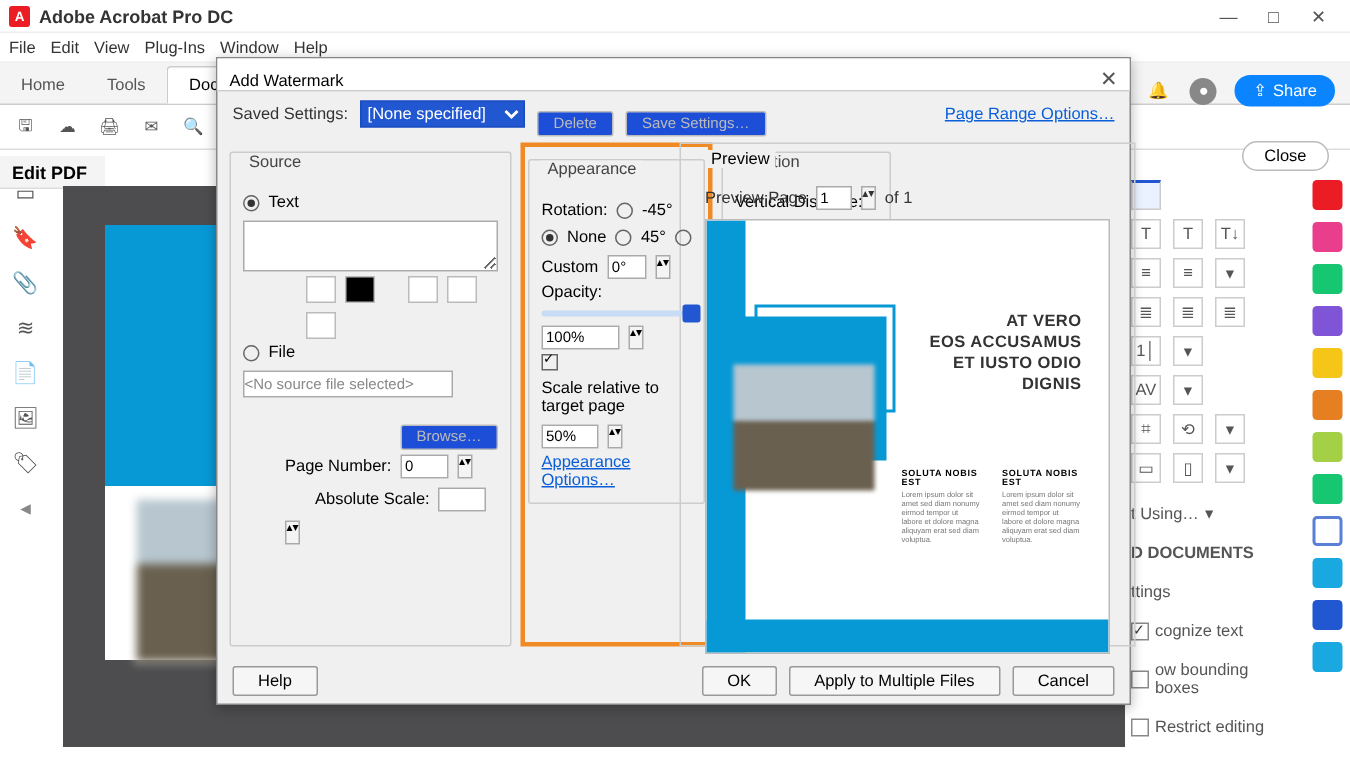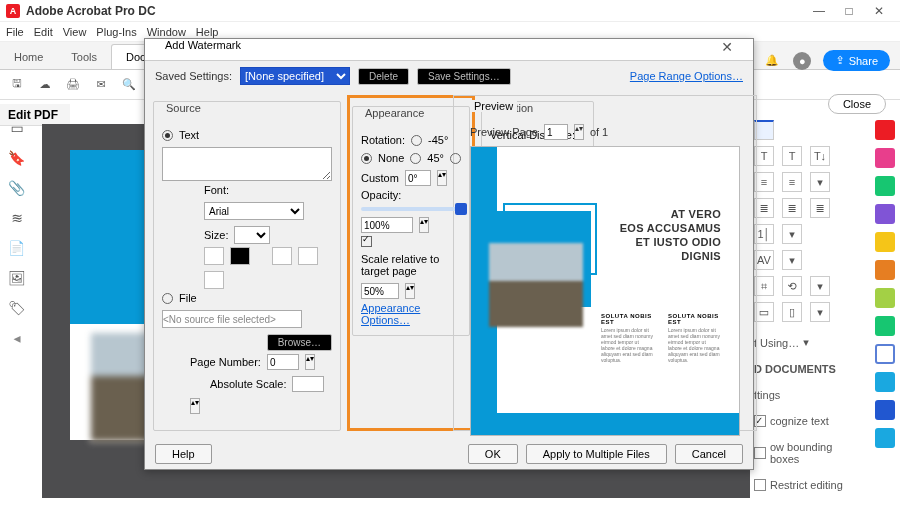--- a/index.html
+++ b/index.html
@@ -49,26 +49,26 @@
 .panel-section { margin-top:8px; font-size:11px; color:#555; display:flex; align-items:center; gap:4px;}
 .checkbox { width:12px;height:12px;border:1px solid #888;display:inline-block;}
 .checkbox.checked::after{content:"✓";font-size:10px;color:#333;position:relative;top:-2px;}
 
 
 .color-rail { position:absolute; right:0; top:120px; width:30px; display:flex; flex-direction:column; align-items:center; gap:8px;}
 .color-rail .chip { width:20px; height:20px; border-radius:3px; }
 
 
 .dialog { position: absolute; left: 144px; top: 38px; width: 610px; height: 432px; background: #f0f0f0; border: 1px solid #888; box-shadow: 0 2px 8px rgba(0,0,0,.3); }
-.dialog-title { height: 22px; display:flex; align-items:flex-start; padding:0 20px; background:#fff; border-bottom:1px solid #ccc; font-size:11px; }
+.dialog-title { height: 22px; display:flex; align-items:flex-end; padding:0 8px; background:#fff; border-bottom:1px solid #ccc; font-size:11px; }
 .dialog-title .x { margin-left:auto; font-size:14px; color:#555; cursor:pointer;}
 .dialog-row1 { height: 30px; display:flex; align-items:center; gap:8px; padding:0 10px;}
 .dialog-row1 label { color:#333; }
 .dialog-row1 select { width:110px; height:18px; background:#2157d0;color:#fff;border:1px solid #1a4bbf;font-size:11px;}
-.mini-btn { border:1px solid #bbb; background:#000000; padding:2px 10px; border-radius:2px; color:#555; font-size:10px; cursor:pointer;}
+.mini-btn { border:1px solid #bbb; background:#1d4ed8; padding:2px 10px; border-radius:2px; color:#555; font-size:10px; cursor:pointer;margin-top:12px;}
 .link-a { color:#0a5fd8; text-decoration:underline; margin-left:auto; cursor:pointer;}
 
 .dialog-body { position:absolute; top:52px; left:0; right:0; bottom:34px; display:flex; }
 
 
 .leftcol { width: 300px; padding: 4px 8px; display:flex; flex-direction:row; gap:6px;}
 .group { border:1px solid #ccc; border-radius:2px; padding:6px 8px; }
 .group.legend > .legend-label { position:relative; top:-12px; background:#f0f0f0; padding:0 4px; color:#444; font-size:11px;}
 .group.legend { padding-top:12px; margin-top:6px;}
 .row { display:flex; align-items:center; gap:6px; margin:3px 0; flex-wrap:wrap;}
@@ -258,26 +258,20 @@
   <div class="dialog-body">
 
     <div class="leftcol">
 
       <div class="group legend">
         <span class="legend-label">Source</span>
         <div class="row">
           <span class="radio on"></span>
           <span>Text</span>
           <textarea class="text-area" style=""></textarea>
-        </div>
-        <div class="row" style="margin-left:42px;">
-          <span>Font:</span>
-          <select class="sel" style="width:100px"><option>Arial</option></select>
-          <span>Size:</span>
-          <select class="sel" style="width:36px"><option></option></select>
         </div>
         <div class="row" style="margin-left:42px;">
           <span class="tinybtn"></span>
           <span class="tinybtn blackbox"></span>
           <span style="width:10px"></span>
           <span class="tinybtn"></span>
           <span class="tinybtn"></span>
           <span class="tinybtn"></span>
         </div>
         <div class="row">

